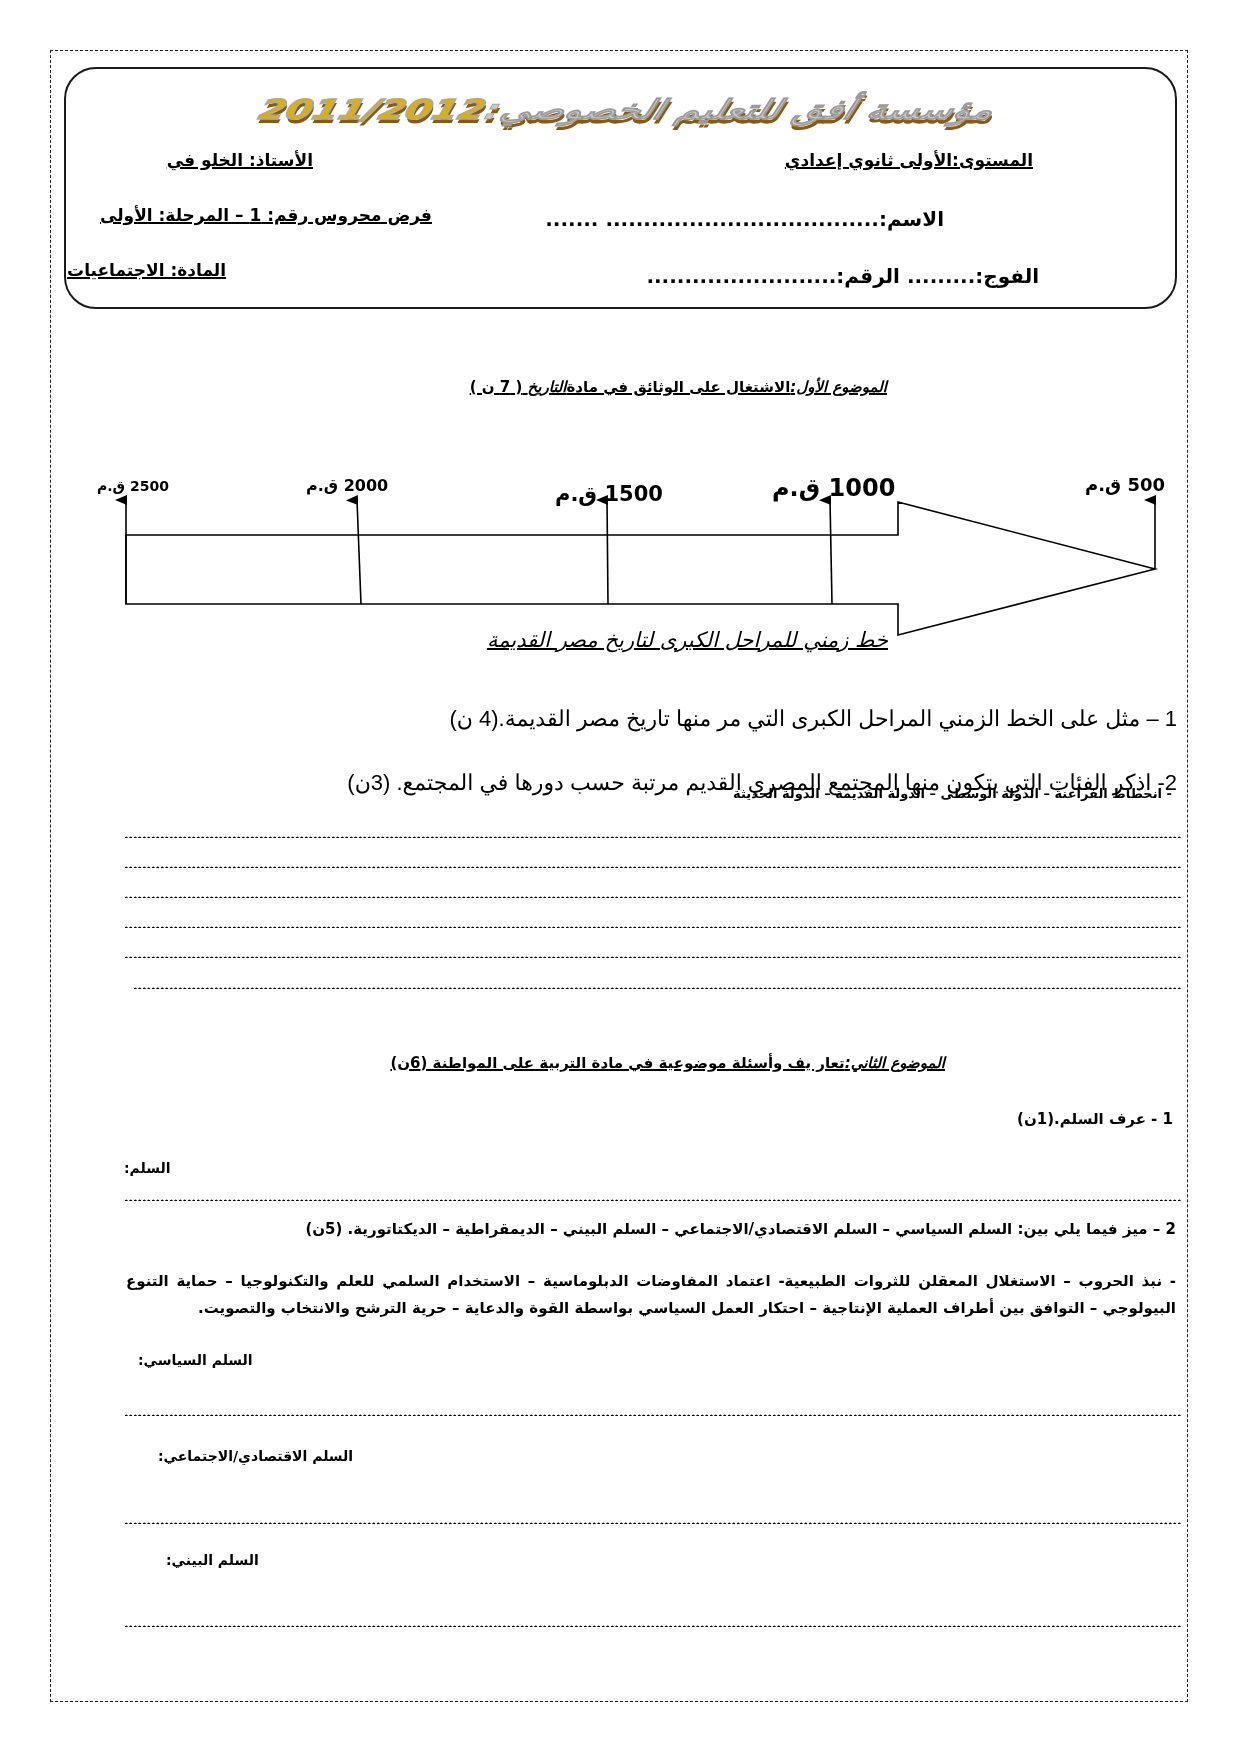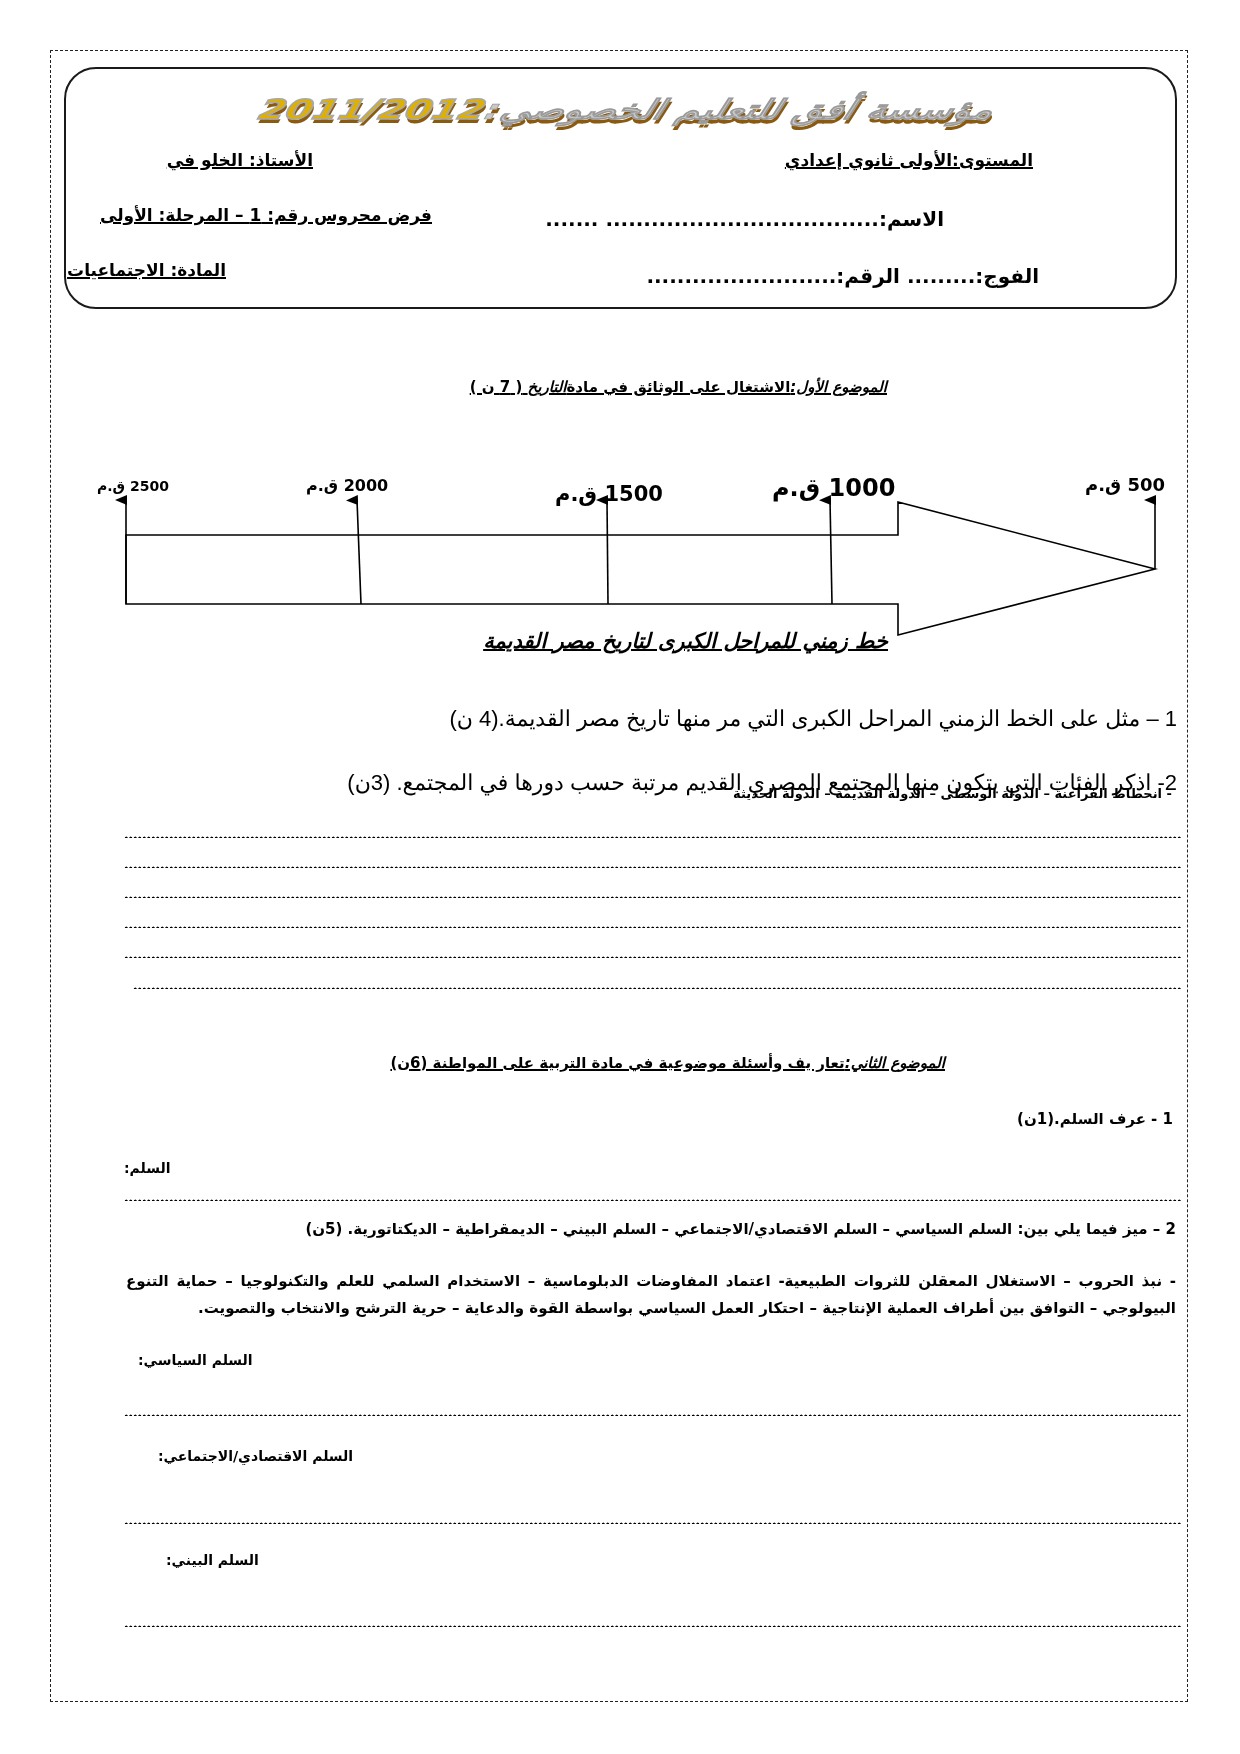--- a/index.html
+++ b/index.html
@@ -32,21 +32,21 @@
     .hdr-field { font-family: "DejaVu Sans", sans-serif; font-weight: bold; font-size: 20px; }
     .topic-title {
       font-family: "DejaVu Sans", sans-serif; font-weight: bold; font-size: 15px;
       text-decoration: underline; text-decoration-thickness: 2px;
     }
     .topic-title .it { font-style: italic; }
     .timeline-svg { position: absolute; left: 0; top: 0; }
     .tick-label { font-family: "DejaVu Sans", sans-serif; font-weight: bold; font-size: 16px; direction: rtl; }
     .timeline-caption {
       font-family: "DejaVu Serif", serif; font-style: italic; font-size: 21px;
-      text-decoration: underline; text-decoration-thickness: 2px; font-weight: bold;
+      text-decoration: underline; text-decoration-thickness: 2px;
     }
     .q-big { font-family: "Liberation Sans", sans-serif; font-size: 22px; }
     .q-hint { font-family: "DejaVu Sans", sans-serif; font-weight: bold; font-size: 13px; }
     .q-med { font-family: "DejaVu Sans", sans-serif; font-weight: bold; font-size: 15px; }
     .q-list { font-family: "DejaVu Sans", sans-serif; font-weight: bold; font-size: 15px; line-height: 27px; white-space: normal; text-align: justify; }
     .dots-line {
       position: absolute; height: 2px;
       background-image: radial-gradient(circle, #000 0.9px, transparent 1.1px);
       background-size: 4.5px 3px; background-repeat: repeat-x;
     }

